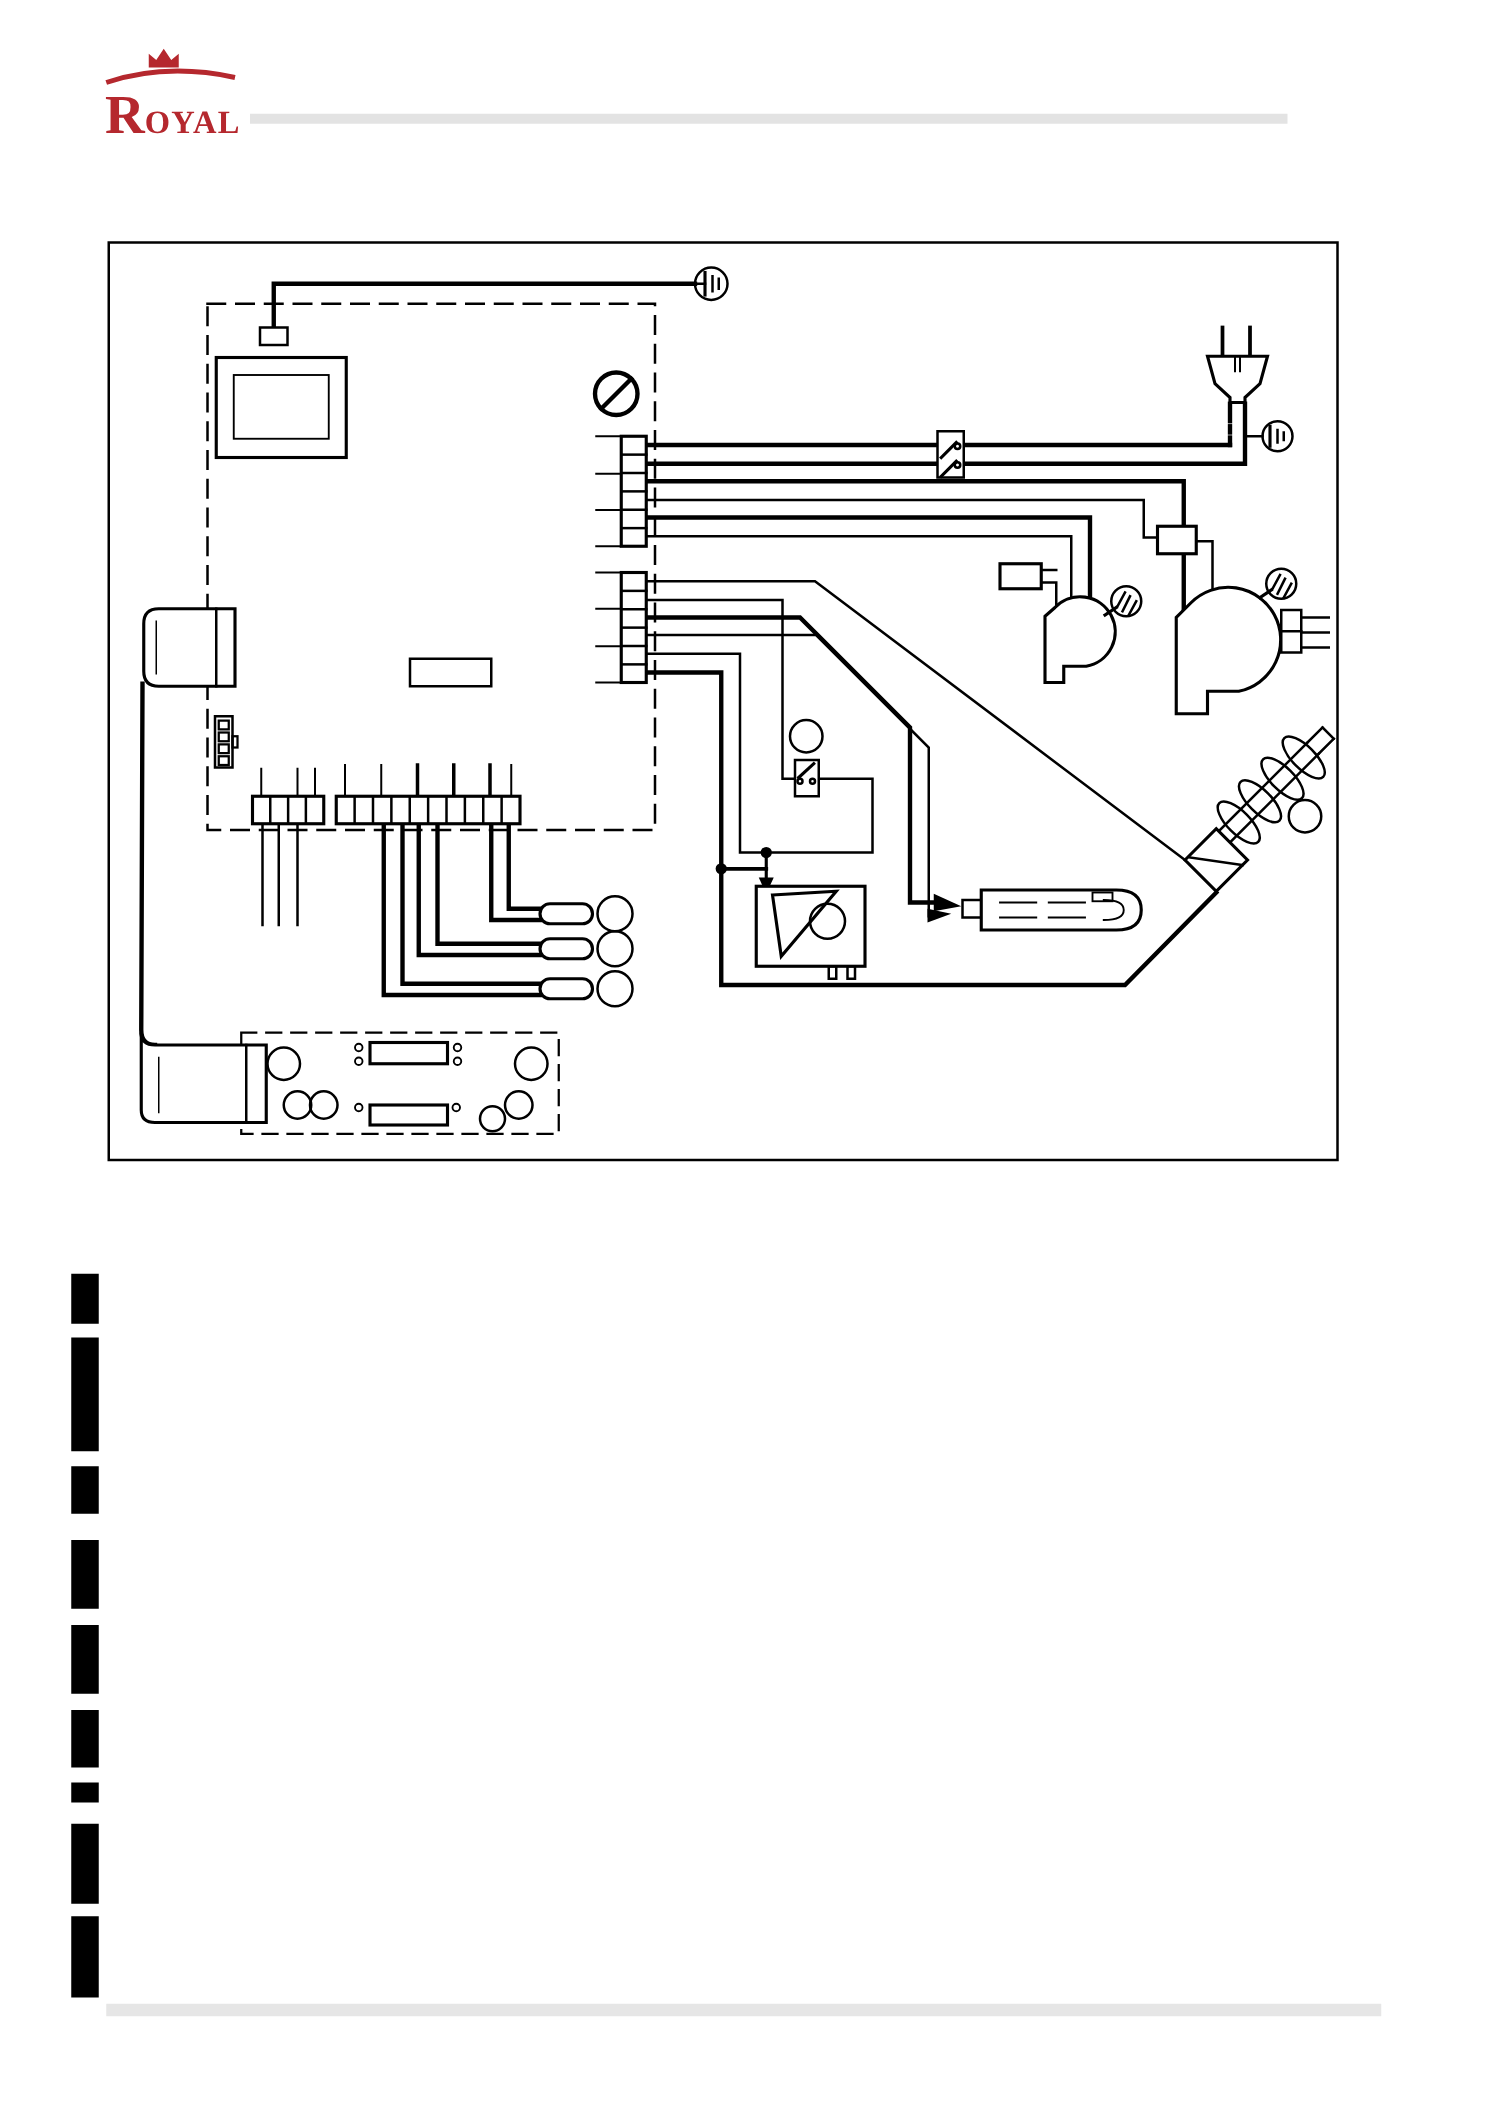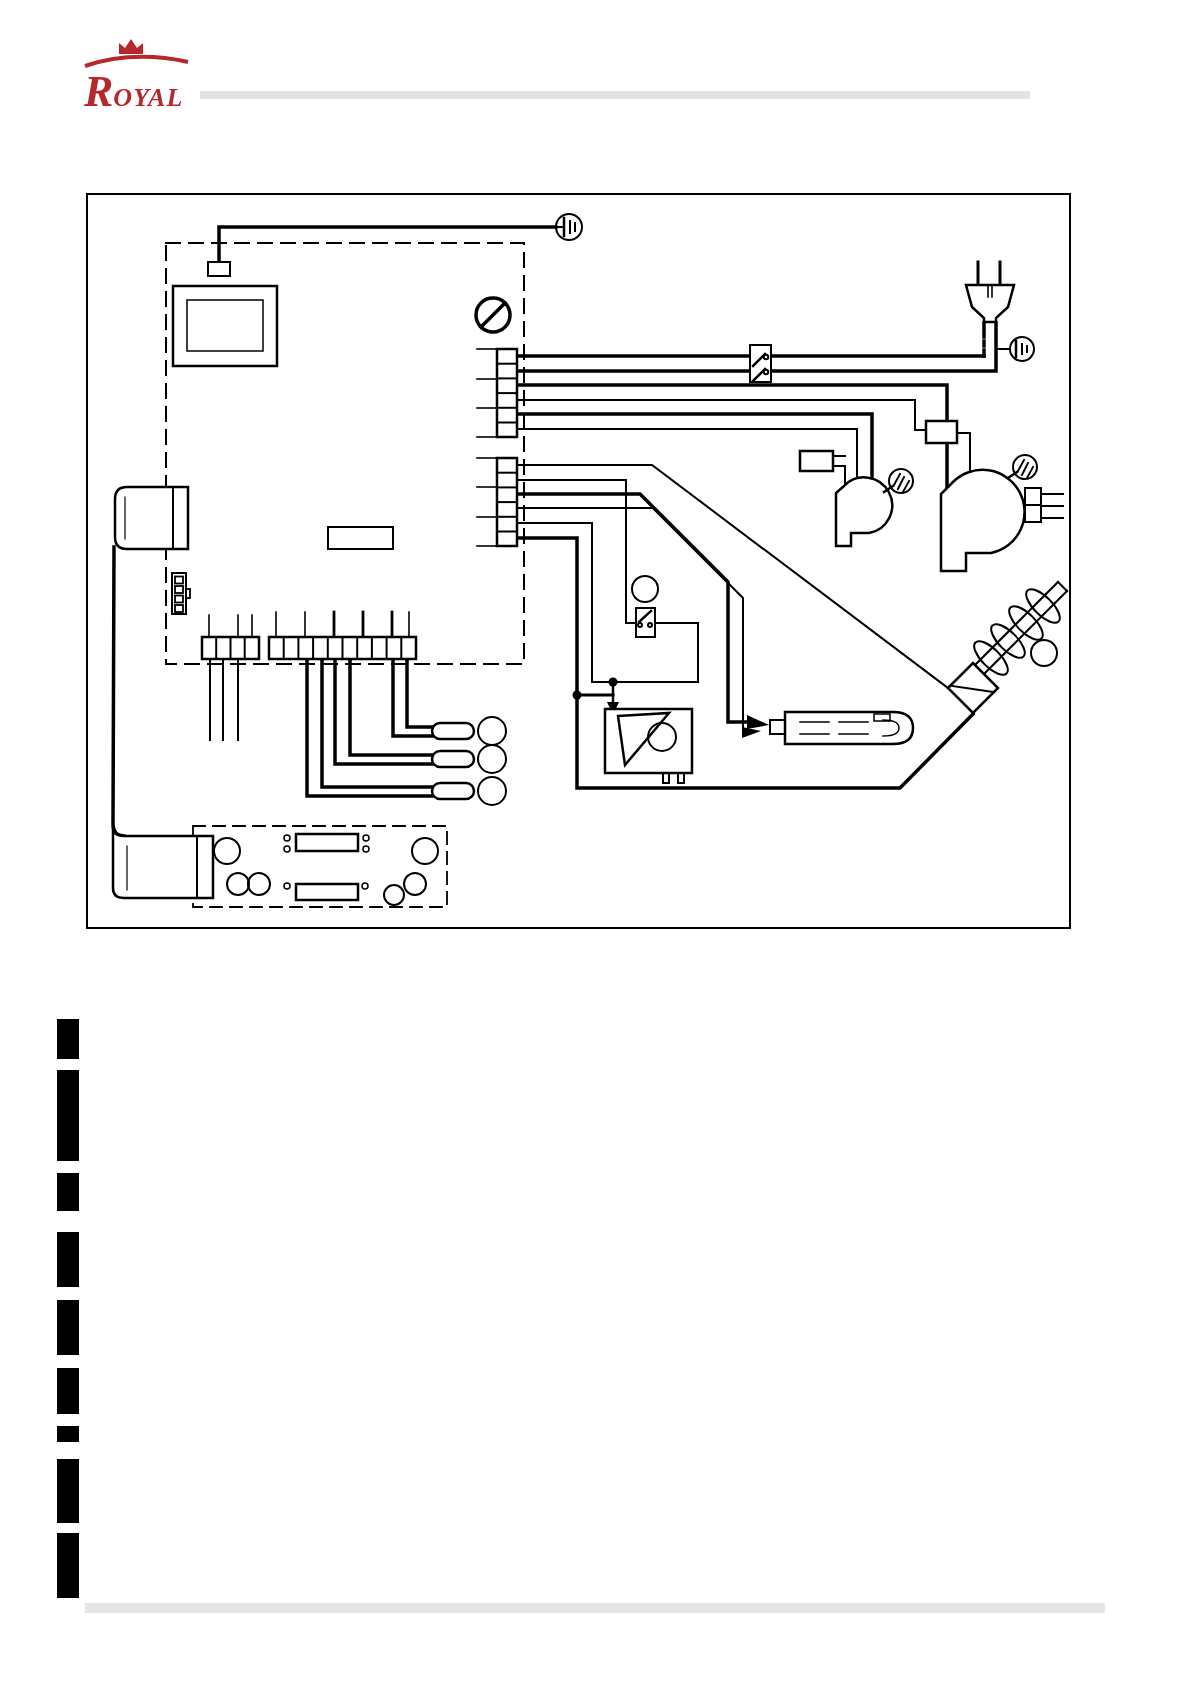--- a/index.html
+++ b/index.html
@@ -1,21 +1,21 @@
 <!DOCTYPE html>
 <html><head>
 <meta charset="utf-8">
 <style>
   html,body{margin:0;padding:0;background:#ffffff;}
   body{width:1190px;height:1684px;position:relative;font-family:"Liberation Serif",serif;overflow:hidden;}
   .rule{position:absolute;background:#e3e3e3;}
   #rule-top{left:200px;top:91px;width:830px;height:8px;}
   #rule-bottom{left:85px;top:1603px;width:1020px;height:10px;background:#e6e6e6;}
   .logo{position:absolute;left:78px;top:30px;width:130px;height:75px;color:#b5282e;}
-  .logo .word{position:absolute;left:6px;top:36px;white-space:nowrap;font-style:italic;}
+  .logo .word{position:absolute;left:6px;top:36px;white-space:nowrap;}
   .logo .initial{font-size:44px;font-weight:bold;}
   .logo .rest{font-size:26px;font-weight:bold;letter-spacing:1px;}
   .redacted{position:absolute;left:57px;width:22px;background:#000;}
   .diagram-svg{position:absolute;left:0;top:0;}
 </style>
 </head>
 <body>
 
 <div class="logo">
   <svg width="130" height="75">

